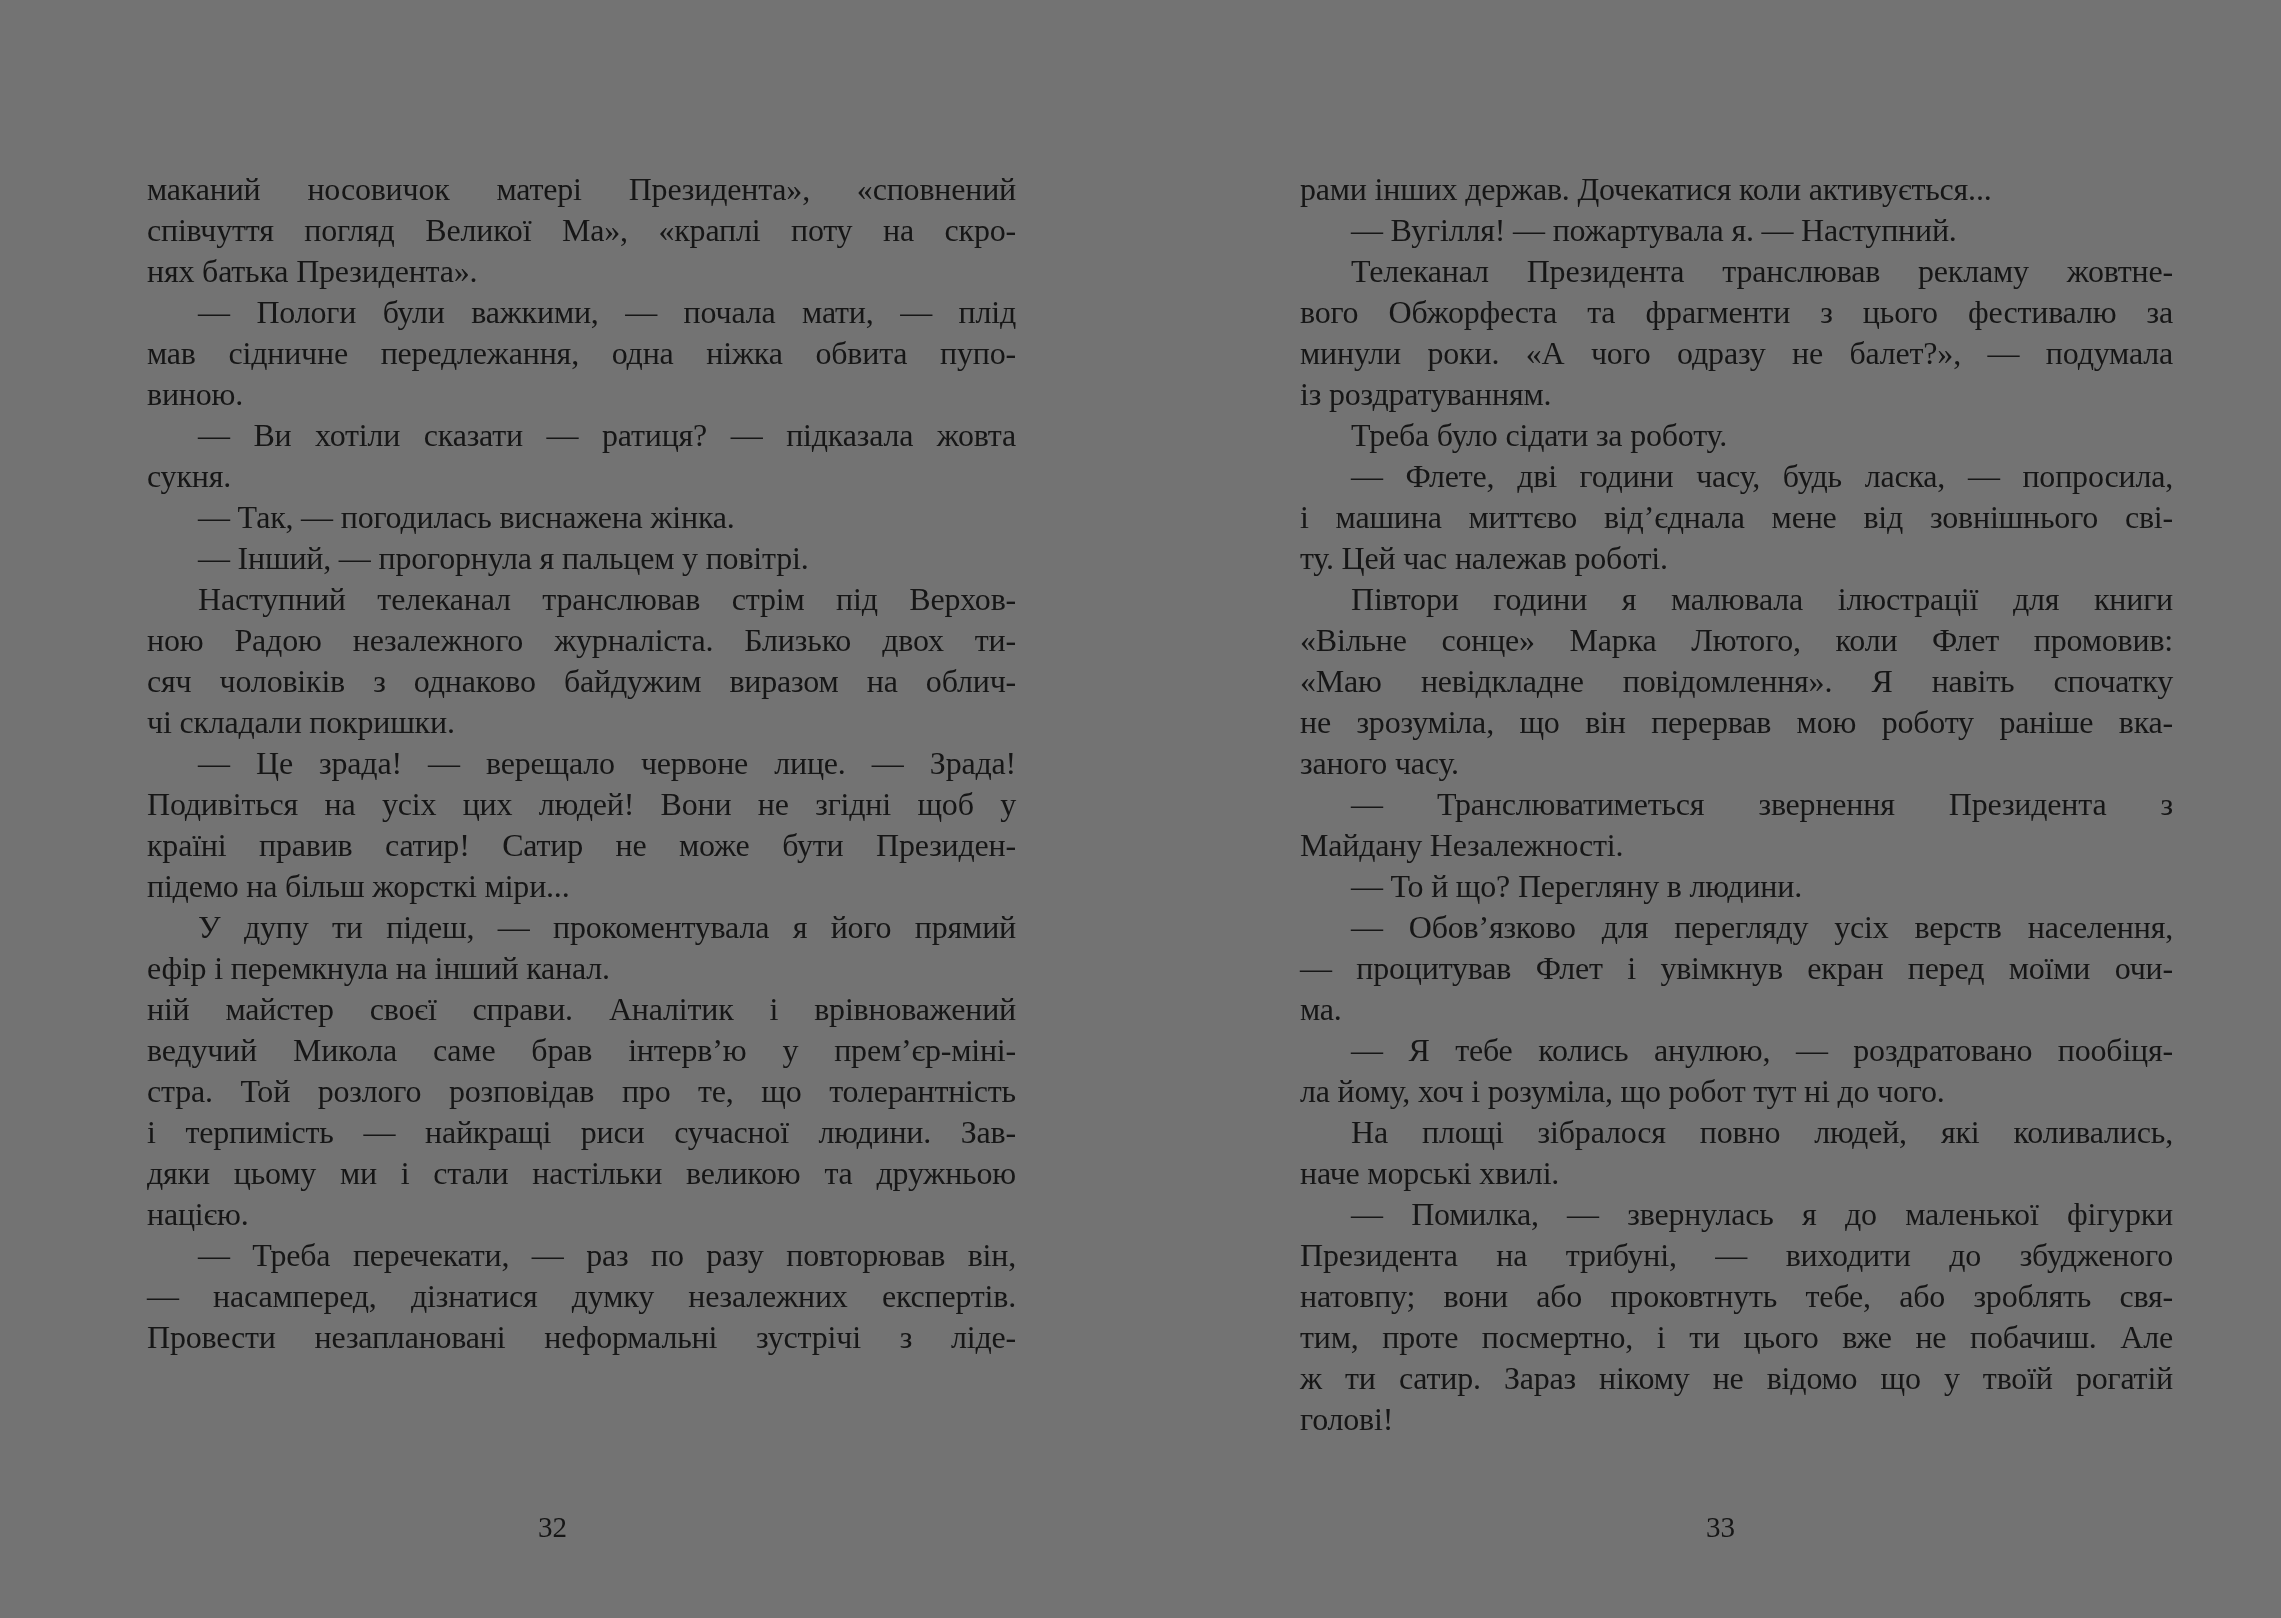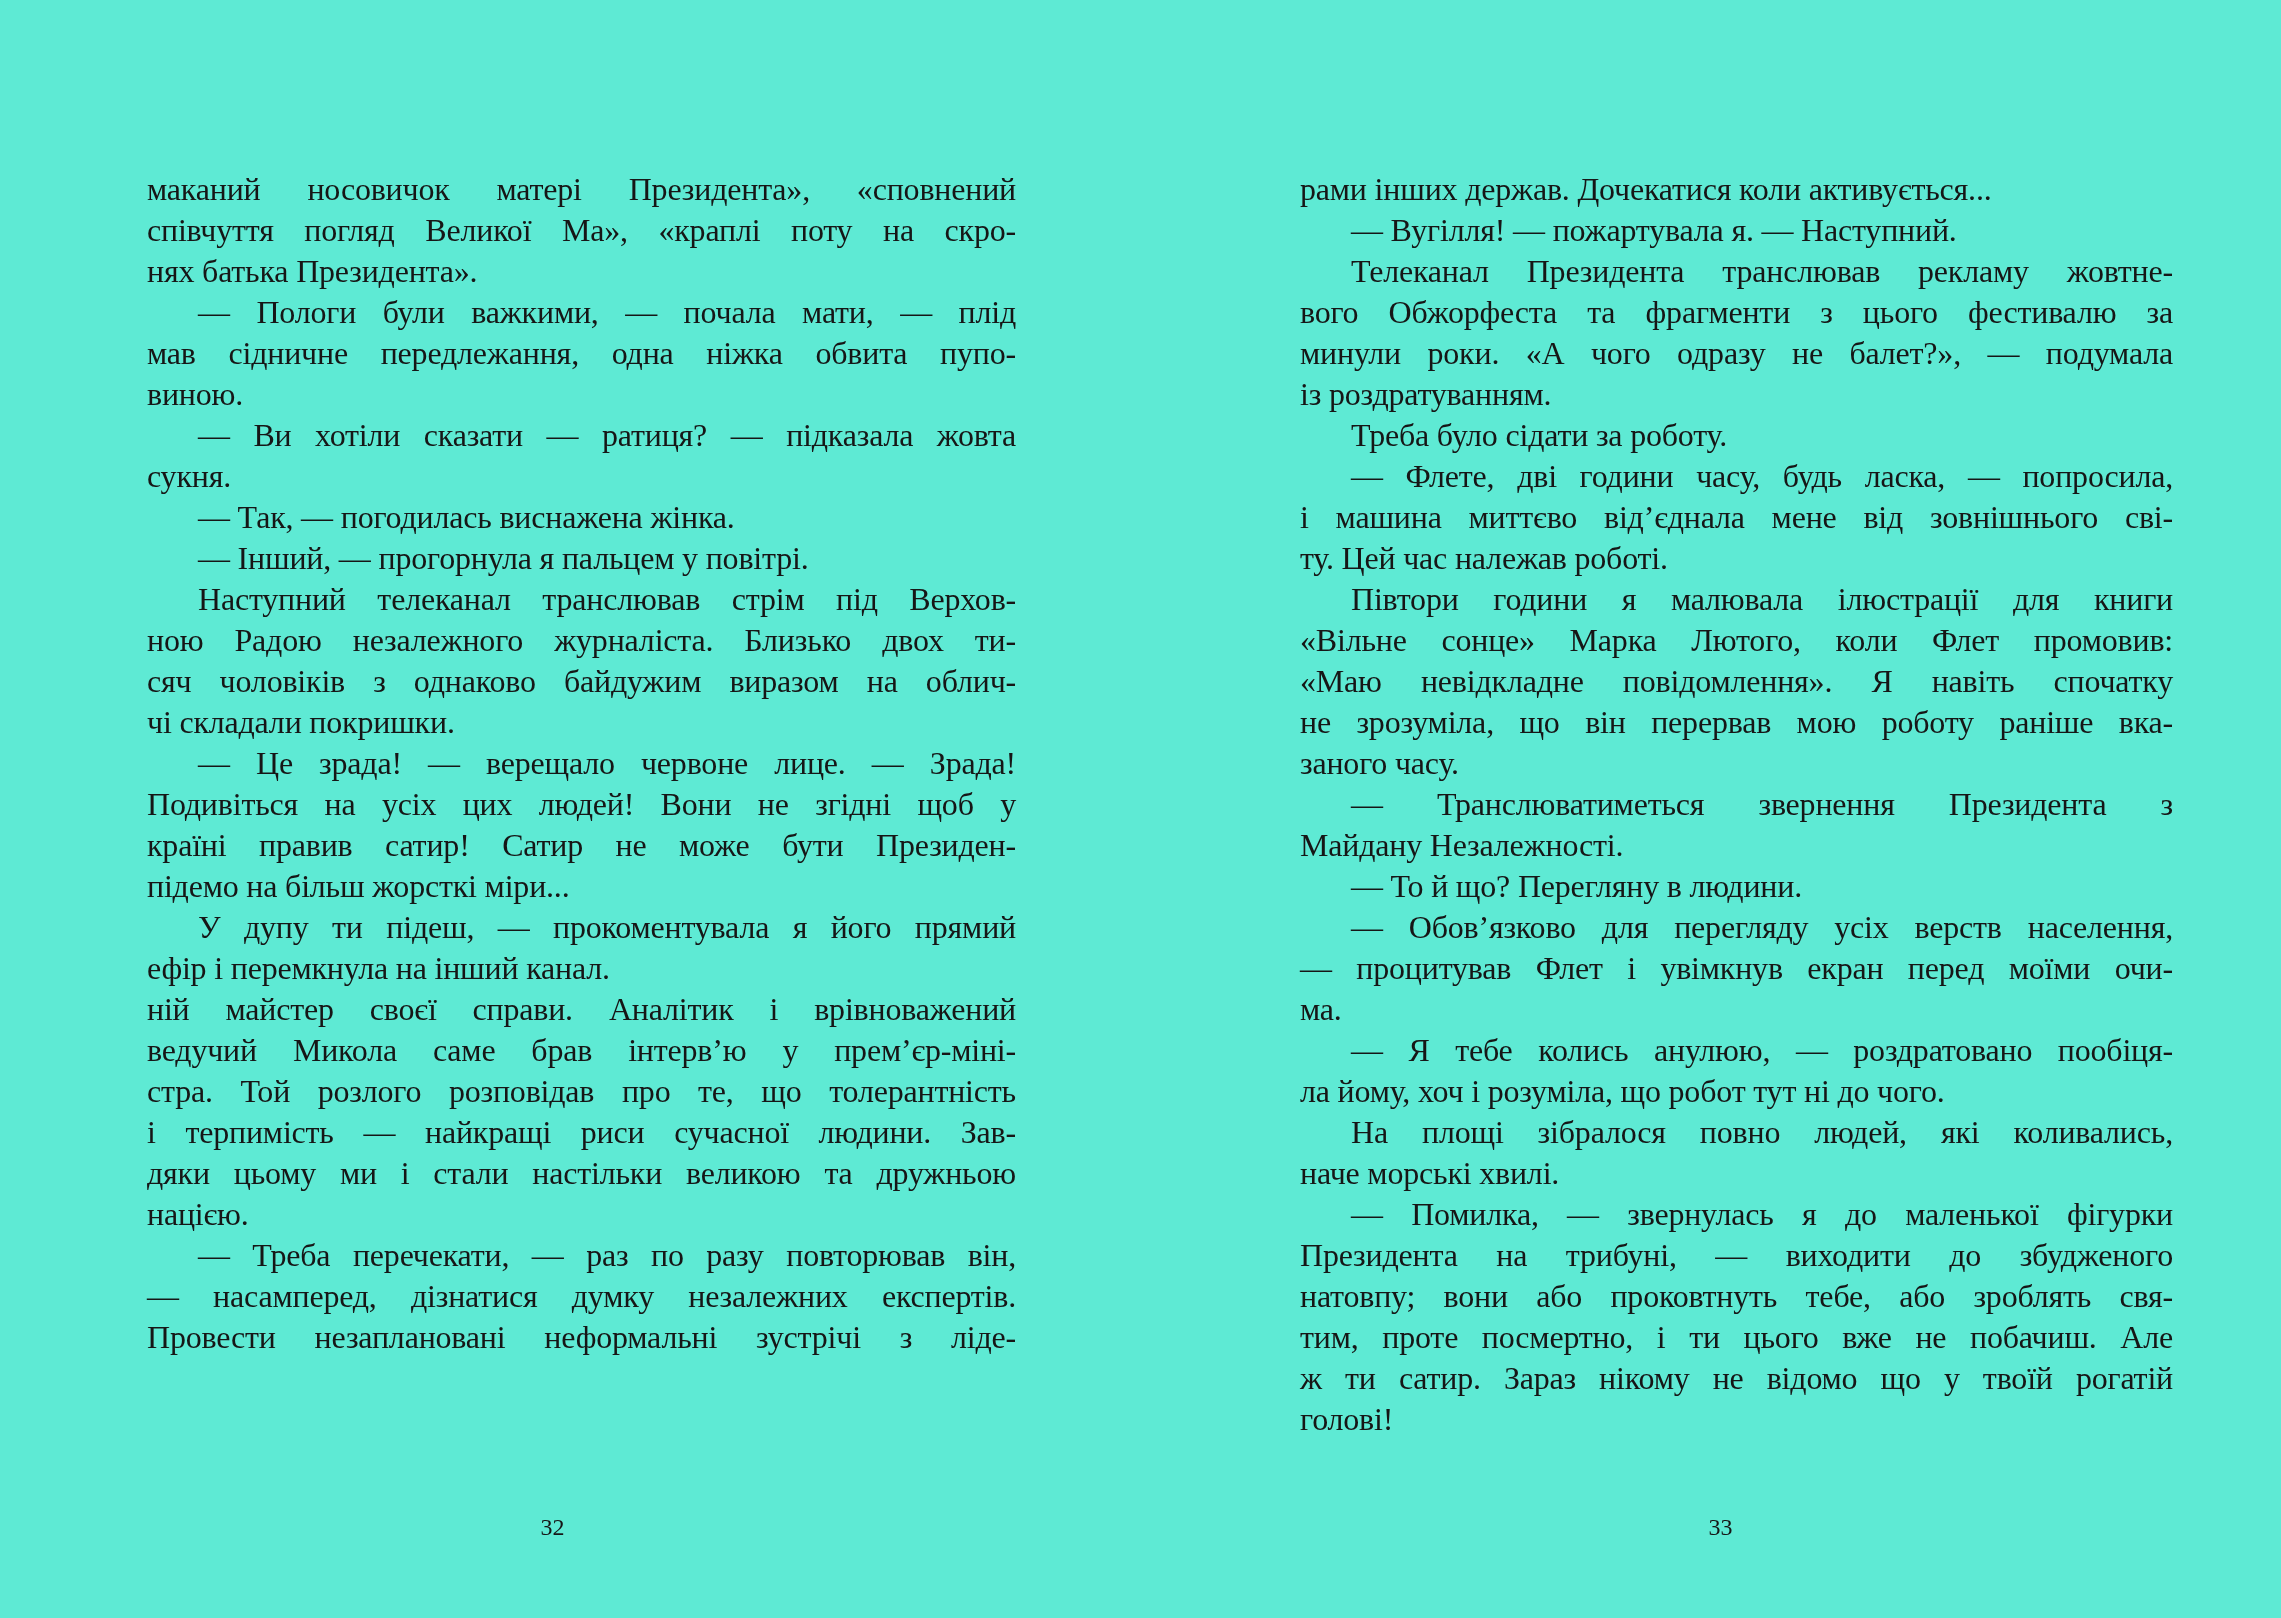--- a/index.html
+++ b/index.html
@@ -11,21 +11,21 @@
     width: 2281px;
     height: 1618px;
     position: relative;
     font-family: "Liberation Serif", "DejaVu Serif", serif;
     color: #161616;
     overflow: hidden;
   }
   .spread {
     position: absolute;
     inset: 0;
-    background: #5eead4;
+    background: #737373;
   }
   .page {
     position: absolute;
     top: 0;
     height: 1618px;
   }
   .page.left  { left: 0;    width: 1141px; }
   .page.right { left: 1141px; width: 1141px; }
   .text-block {
     position: absolute;
@@ -45,21 +45,21 @@
     text-align: justify;
     text-align-last: justify;
   }
   .line.indent {
     text-indent: 51px;
   }
   .folio {
     position: absolute;
     top: 1509px;
     text-align: center;
-    font-size: 24px;
+    font-size: 29px;
     line-height: 36px;
   }
   .page.left  .folio { left: 147px; width: 811px; }
   .page.right .folio { left: 143px; width: 873px; }
 </style>
 </head>
 <body>
 
 <div class="spread">
 

